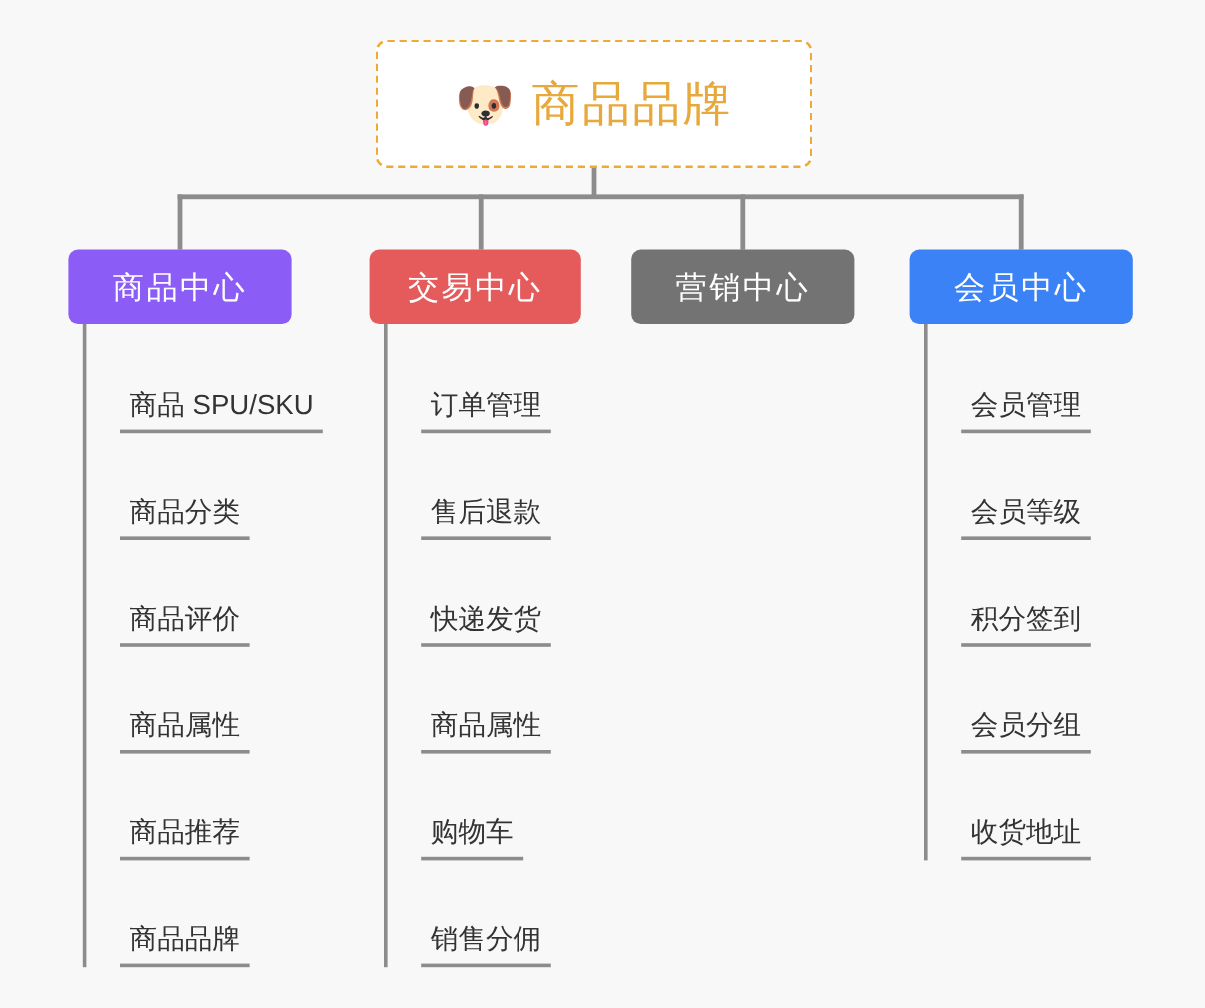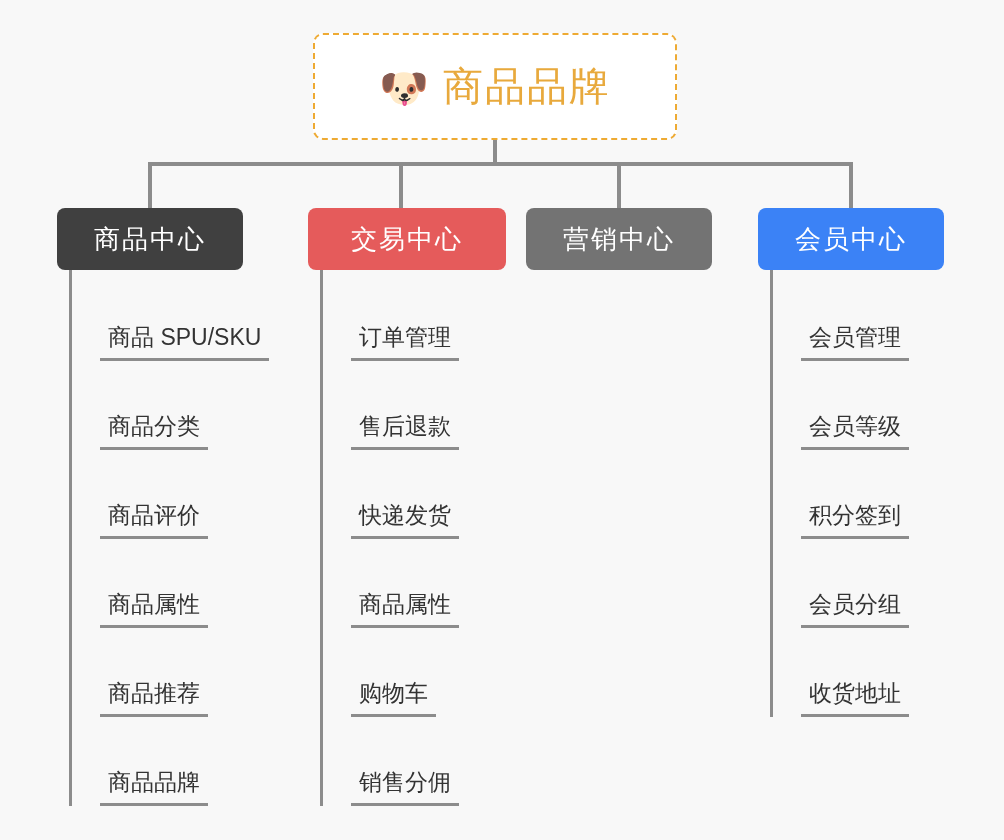--- a/index.html
+++ b/index.html
@@ -93,21 +93,21 @@
     display: flex;
     align-items: center;
     justify-content: center;
     color: #ffffff;
     font-size: 26px;
     letter-spacing: 2px;
     box-sizing: border-box;
     padding: 0 26px;
   }
   .cat-商品中心 { width: 186px; }
-  .cat-交易中心 { width: 198px; }
+  .cat-交易中心 { width: 176px; }
   .cat-营销中心 { width: 186px; }
   .cat-会员中心 { width: 186px; }
 
   
   .leaf-list {
     position: relative;
     margin-left: 12px;
     padding-top: 2px;
     border-left: 3px solid #8c8c8c;
   }
@@ -140,21 +140,21 @@
   </div>
 
   <div class="conn conn-stem" style="background: rgb(140, 140, 140);"></div>
   <div class="conn conn-bus" style="background: rgb(140, 140, 140);"></div>
   <div class="conn conn-drop drop-1" style="background: rgb(140, 140, 140);"></div>
   <div class="conn conn-drop drop-2" style="background: rgb(140, 140, 140);"></div>
   <div class="conn conn-drop drop-3" style="background: rgb(140, 140, 140);"></div>
   <div class="conn conn-drop drop-4" style="background: rgb(140, 140, 140);"></div>
 
   <div class="column col-1">
-    <div class="cat-box cat-商品中心" style="background: #404040;">商品中心</div>
+    <div class="cat-box cat-商品中心" style="background: #8b5cf6;">商品中心</div>
     <div class="leaf-list">
       <div class="leaf-item">
           <span class="leaf-label">商品 SPU/SKU</span>
         </div>
       <div class="leaf-item">
           <span class="leaf-label">商品分类</span>
         </div>
       <div class="leaf-item">
           <span class="leaf-label">商品评价</span>
         </div>

